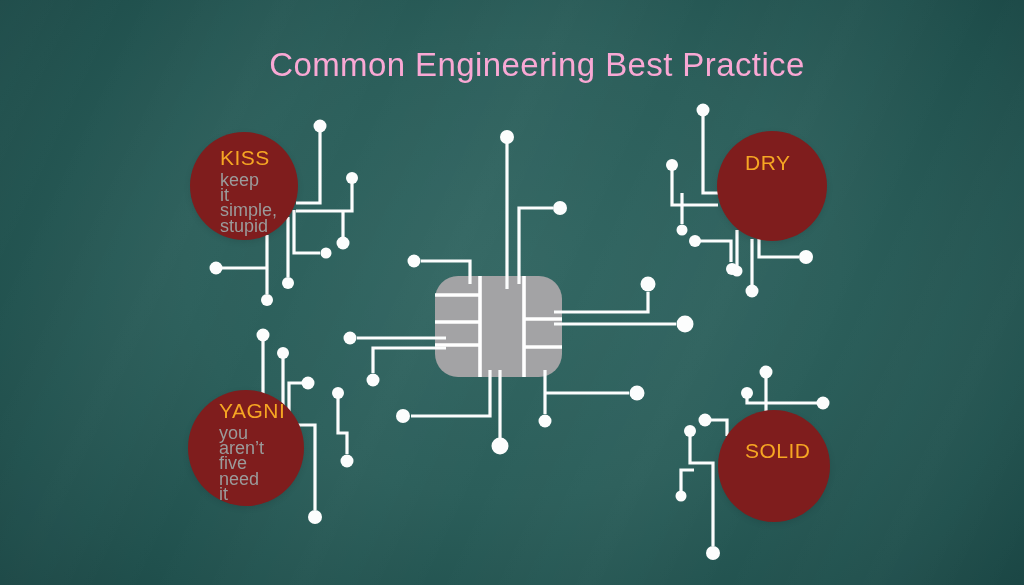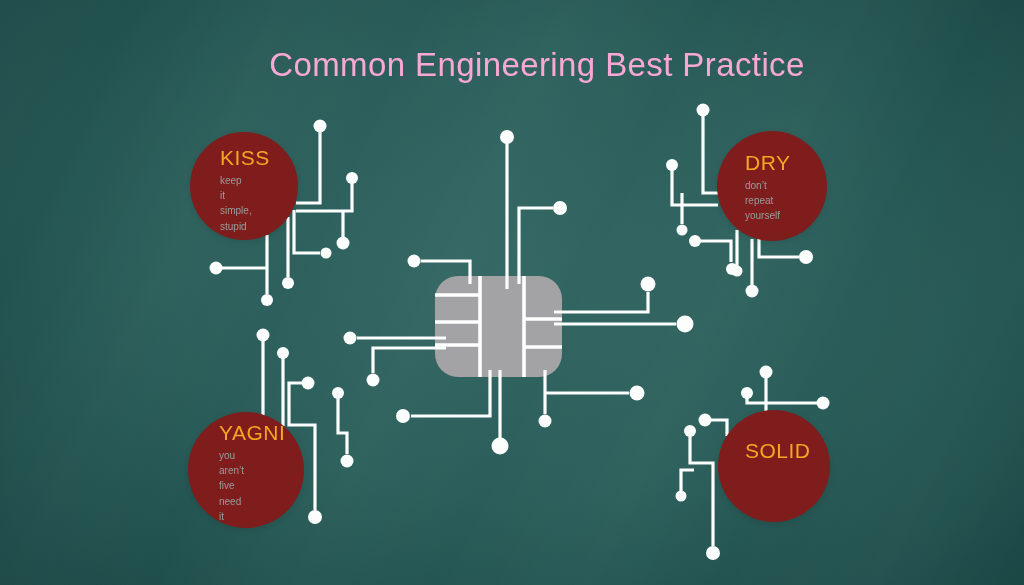--- a/index.html
+++ b/index.html
@@ -24,26 +24,26 @@
   svg.board{position:absolute;left:0;top:0;}
   .circle{
     position:absolute;background:#7f1d1d;border-radius:50%;
     box-sizing:border-box;box-shadow:0 2px 6px rgba(0,0,0,0.10);
   }
   .acronym{
     display:block;color:#f6a623;font-size:21px;line-height:26px;
     letter-spacing:0.5px;font-weight:normal;
   }
   .desc{
-    display:block;color:#9b9b9b;font-size:10px;line-height:15.2px;
+    display:block;color:#9b9b9b;font-size:18px;line-height:15.2px;
     white-space:pre-line;margin-top:2px;
   }
   #kiss {left:190px;top:132px;width:108px;height:108px;padding:13px 0 0 30px;}
   #dry  {left:717px;top:131px;width:110px;height:110px;padding:19px 0 0 28px;}
-  #yagni{left:188px;top:412px;width:116px;height:116px;padding:8px 0 0 31px;}
+  #yagni{left:188px;top:390px;width:116px;height:116px;padding:8px 0 0 31px;}
   #solid{left:718px;top:410px;width:112px;height:112px;padding:28px 0 0 27px;}
 </style>
 </head>
 <body>
 
 <h1 class="title">Common Engineering Best Practice</h1>
 
 <svg class="board" width="1024" height="585" viewBox="0 0 1024 585">
 
   <g>
@@ -161,23 +161,20 @@
 <div class="circle" id="kiss">
   <span class="acronym">KISS</span>
   <span class="desc">keep
 it
 simple,
 stupid</span>
 </div>
 
 <div class="circle" id="dry">
   <span class="acronym">DRY</span>
-  <span class="desc">don’t
-repeat
-yourself</span>
 </div>
 
 <div class="circle" id="yagni">
   <span class="acronym">YAGNI</span>
   <span class="desc">you
 aren’t
 five
 need
 it</span>
 </div>

